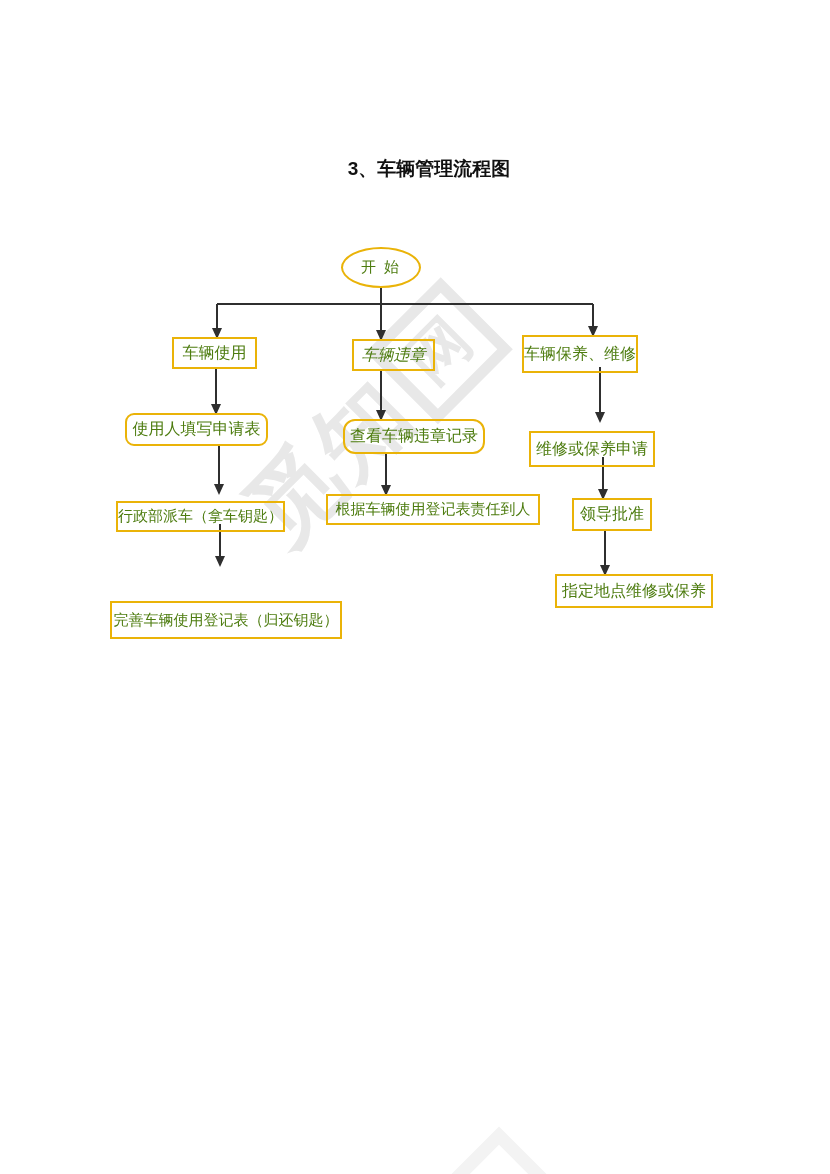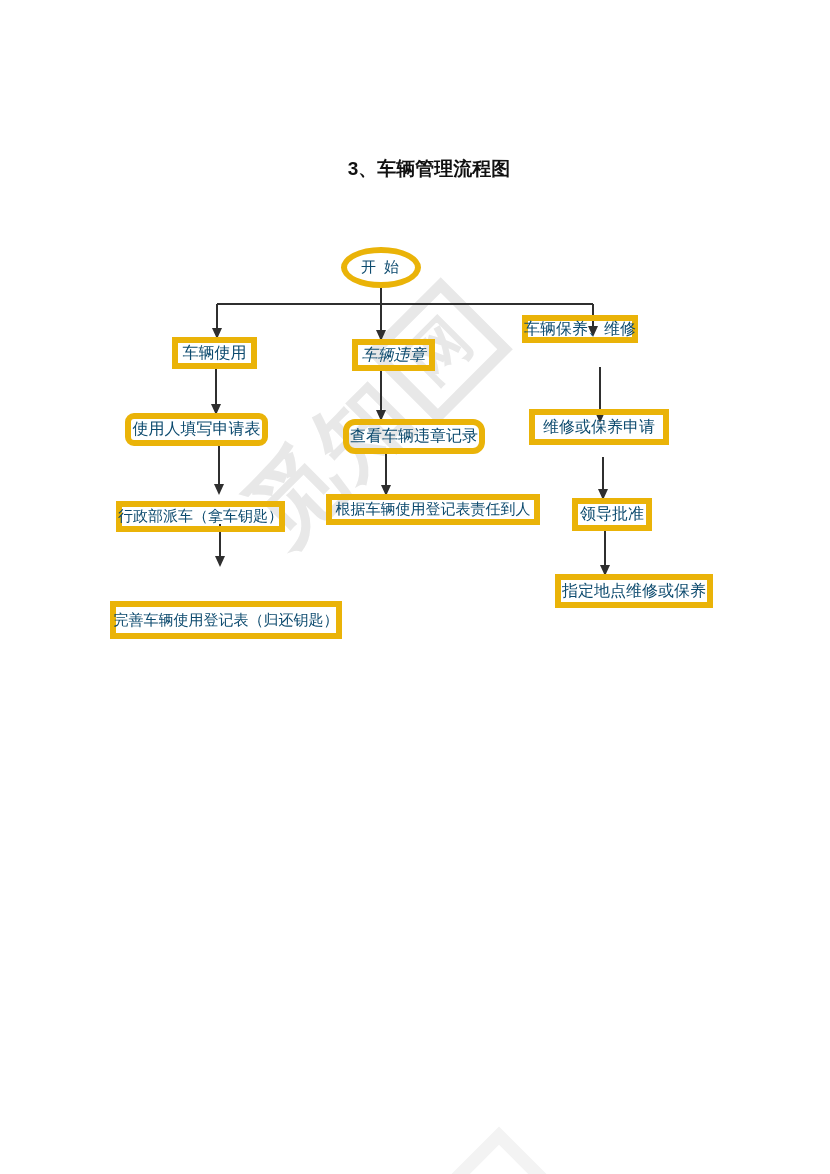--- a/index.html
+++ b/index.html
@@ -74,27 +74,27 @@
     text-align: center;
     font-size: 19px;
     font-weight: bold;
     color: #111111;
     transform: translateX(14px);
     z-index: 2;
   }
   
   .node {
     position: absolute;
-    border: 6px solid #eab308;
+    border: 2px solid #eab308;
     background: transparent;
     display: flex;
     align-items: center;
     justify-content: center;
     font-size: 16px;
-    color: #0c4a6e;
+    color: #4d7c0f;
     white-space: nowrap;
     z-index: 2;
     box-sizing: border-box;
   }
   .node.small-text { font-size: 15px; }
   .ellipse {
     border-radius: 50%;
     font-size: 15px;
     letter-spacing: 2px;
   }
@@ -124,22 +124,22 @@
   }
   
   #start        { left: 341px; top: 247px; width: 80px;  height: 41px; }
   #use-0        { left: 172px; top: 337px; width: 85px;  height: 32px; }
   #use-1        { left: 125px; top: 413px; width: 143px; height: 33px; border-radius: 9px; }
   #use-2        { left: 116px; top: 501px; width: 169px; height: 31px; }
   #use-3        { left: 110px; top: 565px; width: 232px; height: 38px; margin-top: 36px; }
   #vio-0        { left: 352px; top: 339px; width: 83px;  height: 32px; font-style: italic; }
   #vio-1        { left: 343px; top: 419px; width: 142px; height: 35px; border-radius: 12px; }
   #vio-2        { left: 326px; top: 494px; width: 214px; height: 31px; }
-  #mnt-0        { left: 522px; top: 315px; width: 116px; height: 28px; }
-  #mnt-1        { left: 529px; top: 409px; width: 140px; height: 36px; }
+  #mnt-0        { left: 522px; top: 335px; width: 116px; height: 38px; }
+  #mnt-1        { left: 529px; top: 431px; width: 126px; height: 36px; }
   #mnt-2        { left: 572px; top: 498px; width: 80px;  height: 33px; }
   #mnt-3        { left: 555px; top: 574px; width: 158px; height: 34px; }
   
   #c-stem-mid   { left: 380px; top: 288px; height: 51px; }
   #c-hbar       { left: 217px; top: 303px; width: 376px; }
   #c-branch-l   { left: 216px; top: 304px; height: 33px; }
   #c-branch-r   { left: 592px; top: 304px; height: 31px; }
   #c-use-01     { left: 215px; top: 369px; height: 44px; }
   #c-use-12     { left: 218px; top: 446px; height: 47px; }
   #c-use-23     { left: 219px; top: 524px; height: 41px; }

